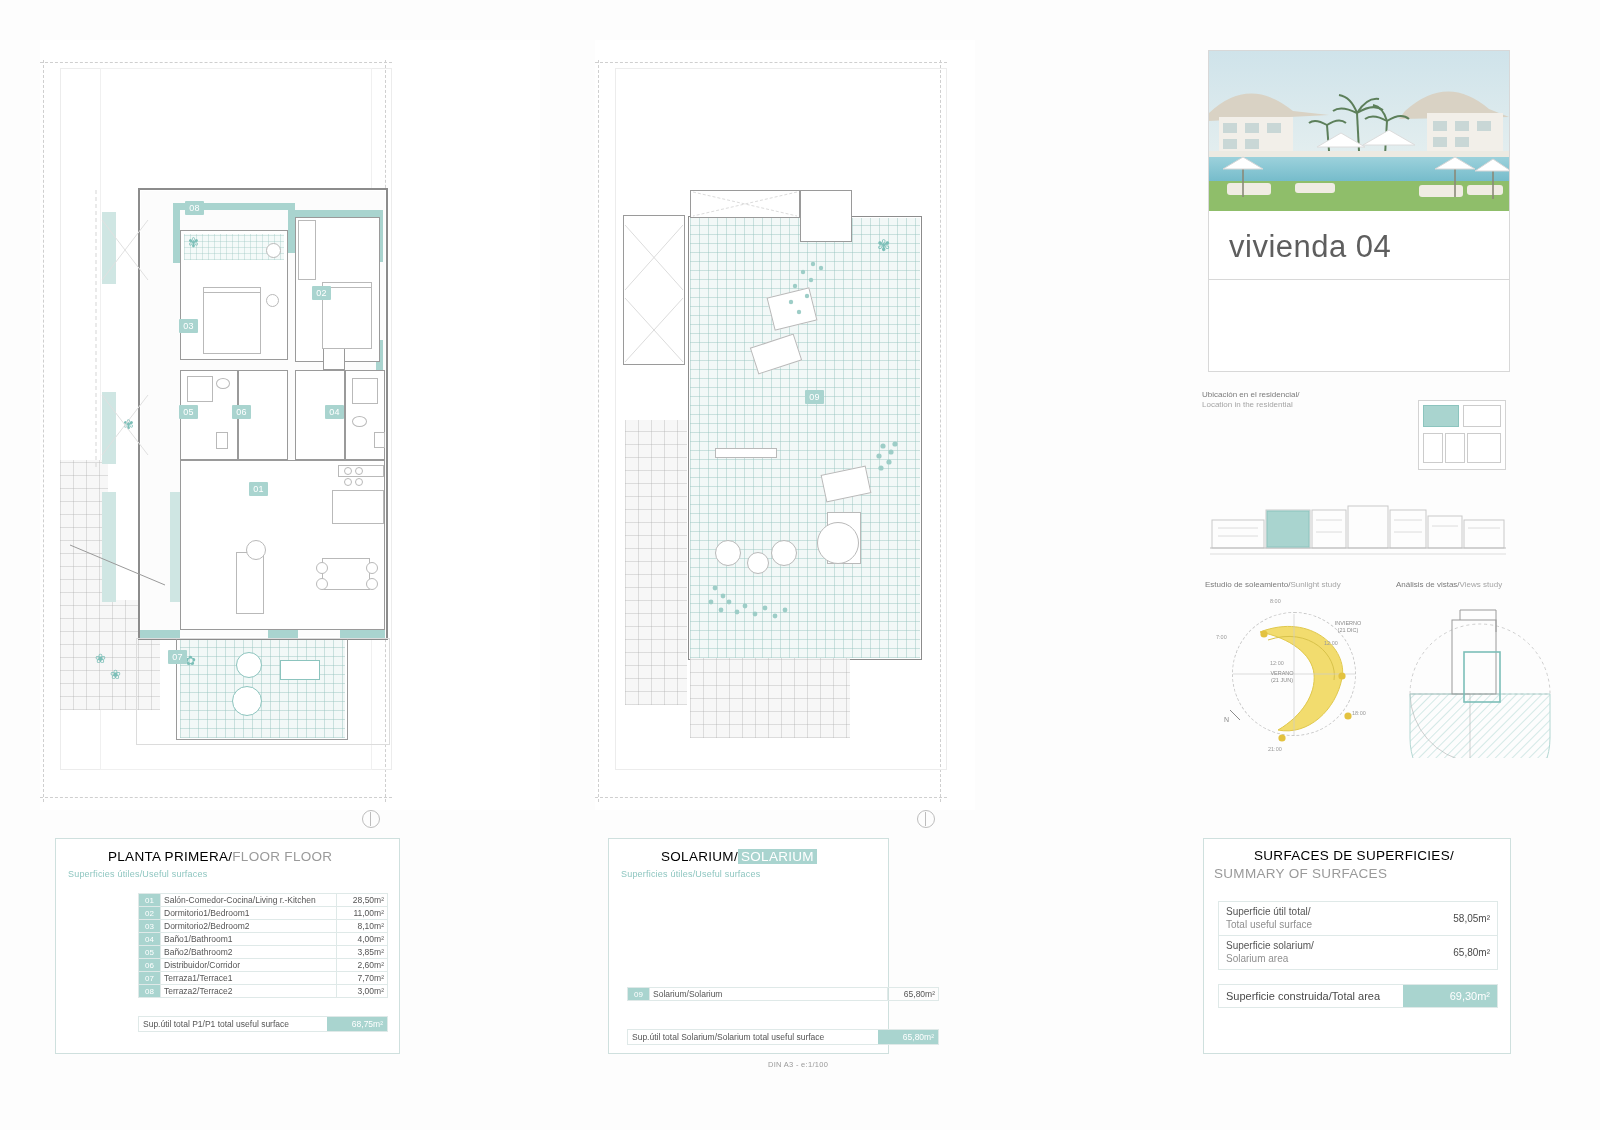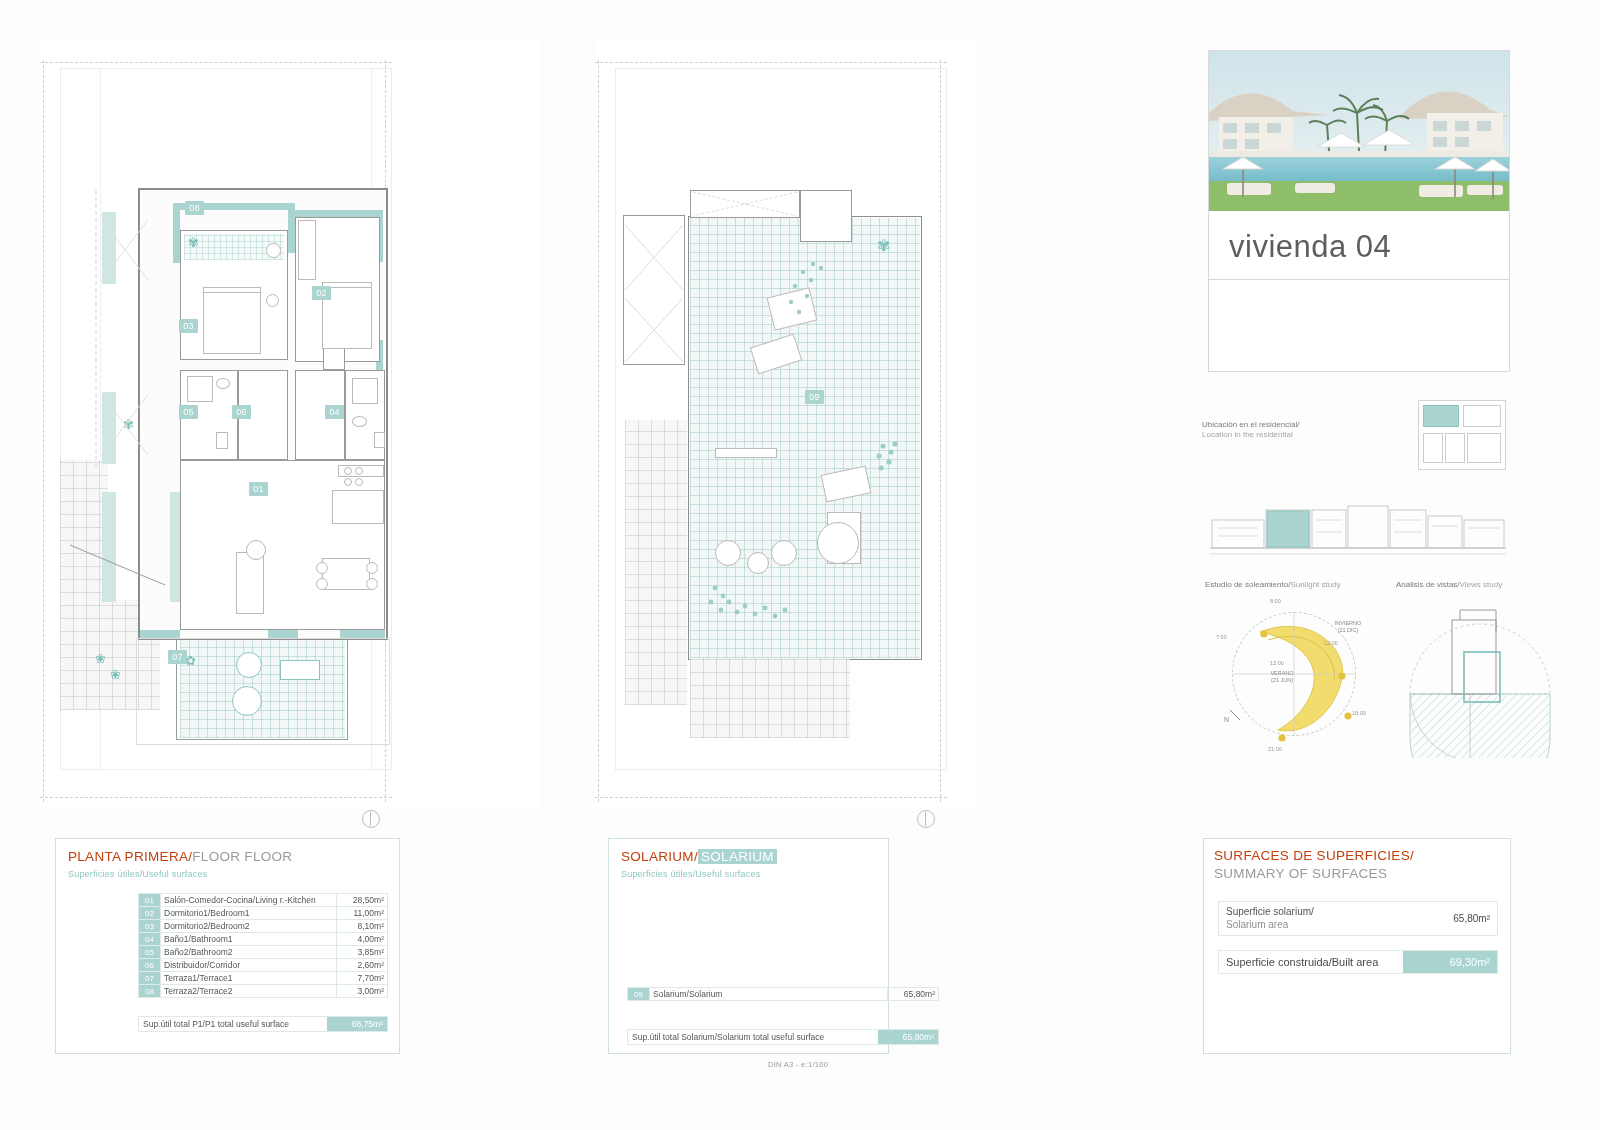--- a/index.html
+++ b/index.html
@@ -144,21 +144,21 @@
     border: 1px solid #cfe0de;
     background: #ffffff;
     box-sizing: border-box;
   }
   .legend-title {
     font-size: 13.5px;
     letter-spacing: .3px;
     padding: 0;
     color: #5b5b5b;
   }
-  .legend-title .es { color: #c2410c; }
+  .legend-title .es { color: #000000; margin-left: 40px; }
   .legend-title .en { color: #9a9a9a; }
   .legend-sub {
     font-size: 9px;
     color: #8ec6c0;
     letter-spacing: .2px;
   }
   .hl {
     background: #a9d4cf;
     color: #ffffff;
     padding: 0 3px;
@@ -653,21 +653,21 @@
           <path d="M14 118 l20 -12 l20 12 z"></path>
             <path d="M226 118 l20 -12 l20 12 z"></path>
           <path d="M266 120 l18 -12 l18 12 z"></path>
         </g>
       </svg>
     </div>
     <div class="title-vivienda" style="left:20px; top:178px;">vivienda 04</div>
     <div class="thinline" style="position:absolute; left:0px; top:228px; width:300px; height:1px;"></div>
   </div>
 
-  <div class="small-label" style="left:1202px; top:420px; width:150px;">
+  <div class="small-label" style="left:1202px; top:390px; width:150px;">
     <span>Ubicación en el residencial/</span><br>
     <span class="en">Location in the residential</span>
   </div>
 
   <div class="mini-plan" style="left:1418px; top:400px; width:88px; height:70px;">
     <div class="mini-cell sel" style="left:4px; top:4px; width:36px; height:22px;"></div>
     <div class="mini-cell" style="left:44px; top:4px; width:38px; height:22px;"></div>
     <div class="mini-cell" style="left:4px; top:32px; width:20px; height:30px;"></div>
     <div class="mini-cell" style="left:26px; top:32px; width:20px; height:30px;"></div>
     <div class="mini-cell" style="left:48px; top:32px; width:34px; height:30px;"></div>
@@ -761,28 +761,35 @@
     </svg>
   </div>
 
   <div class="summary-box" style="left:1203px; top:838px; width:308px; height:216px;">
     <div class="legend-title" style="position:absolute; left:10px; top:8px; line-height:1.35;">
       <span class="es">SURFACES DE SUPERFICIES/</span><br>
       <span class="en">SUMMARY OF SURFACES</span>
     </div>
 
     <div style="position:absolute; left:14px; top:62px; width:280px;">
+      <div class="sum-row" style="border-bottom:none;">
+        <div class="lbl">
+          <span>Superficie útil total/</span><br>
+          <span class="en">Total useful surface</span>
+        </div>
+        <div class="val">58,05m²</div>
+      </div>
       <div class="sum-row">
         <div class="lbl">
           <span>Superficie solarium/</span><br>
           <span class="en">Solarium area</span>
         </div>
         <div class="val">65,80m²</div>
       </div>
 
       <div class="sum-built" style="margin-top:14px;">
-        <div class="lbl">Superficie construida/Built area</div>
+        <div class="lbl">Superficie construida/Total area</div>
         <div class="val">69,30m²</div>
       </div>
     </div>
   </div>
 
 </div>
 
 </body></html>

